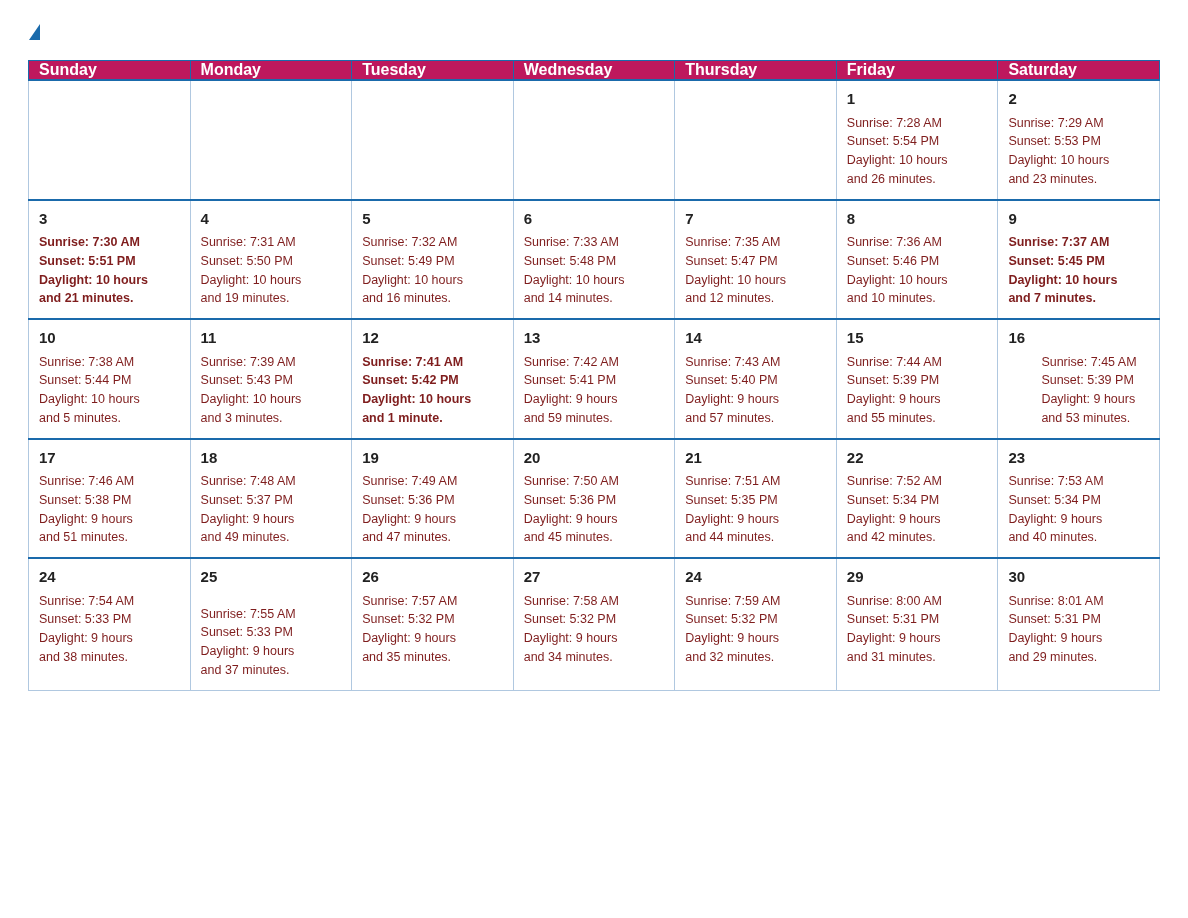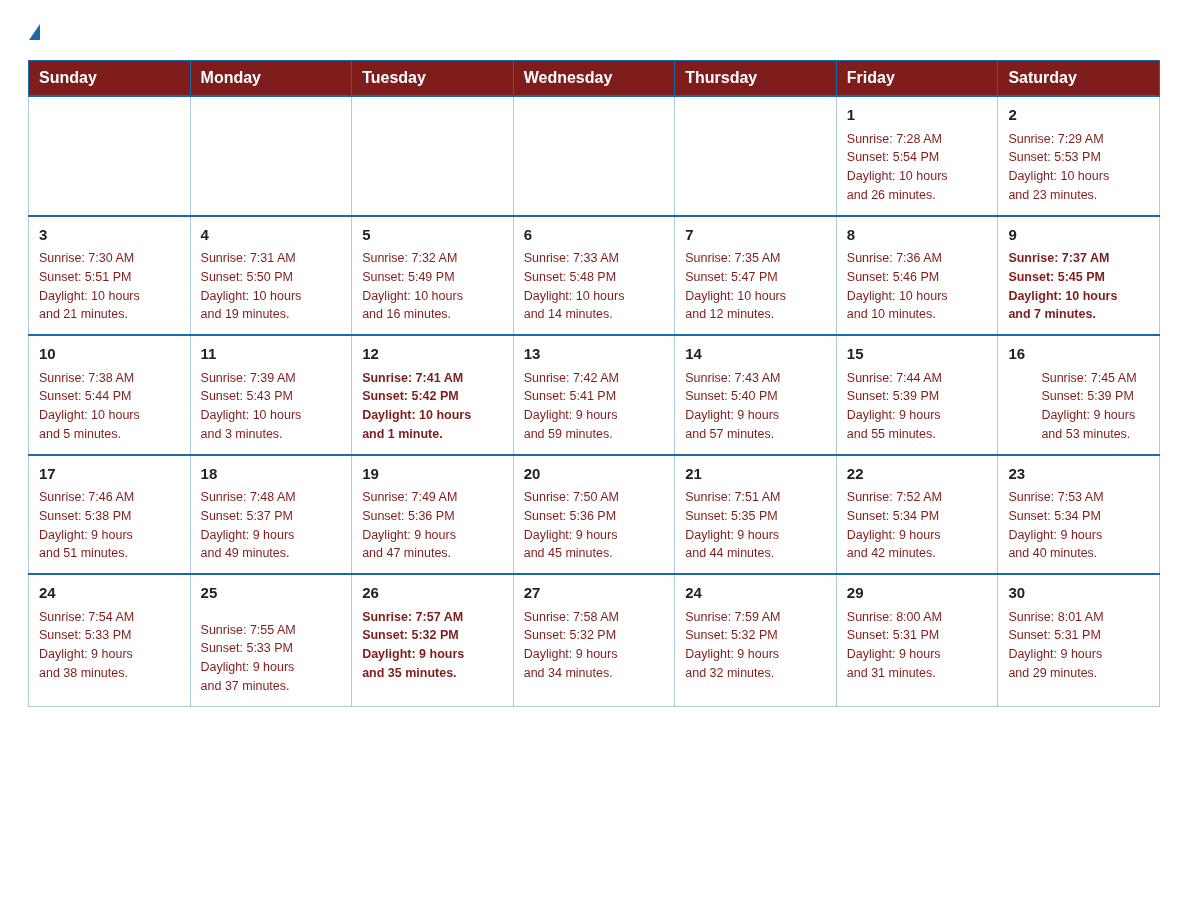--- a/index.html
+++ b/index.html
@@ -35,25 +35,25 @@
       font-size: 22px;
       color: #444;
       margin-top: 4px;
     }
     .calendar {
       width: 100%;
       border-collapse: collapse;
       border: 1.5px solid #1a6aab;
     }
     .calendar th {
-      background: #7f1d1d;
+      background: #be185d;
       color: #fff;
       font-size: 16px;
       font-weight: bold;
-      padding: 8px 10px;
+      padding: 0 10px;
       text-align: left;
       border: 1px solid #1a6aab;
     }
     .calendar td {
       vertical-align: top;
       padding: 7px 10px 10px 10px;
       border: 1px solid #b0c8e0;
       width: 14.28%;
       min-height: 90px;
       background: #fff;
@@ -128,21 +128,21 @@
           <span class="day-number">2</span>
           <div class="day-info" style="white-space: pre-line;">Sunrise: 7:29 AM
 Sunset: 5:53 PM
 Daylight: 10 hours
 and 23 minutes.</div>
         </td>
       </tr>
       <tr>
         <td>
           <span class="day-number">3</span>
-          <div class="day-info" style="white-space: pre-line;">Sunrise: 7:30 AM
+          <div class="day-info" style="white-space: pre-line; font-weight: bold;">Sunrise: 7:30 AM
 Sunset: 5:51 PM
 Daylight: 10 hours
 and 21 minutes.</div>
         </td>
         <td>
           <span class="day-number">4</span>
           <div class="day-info" style="white-space: pre-line;">Sunrise: 7:31 AM
 Sunset: 5:50 PM
 Daylight: 10 hours
 and 19 minutes.</div>
@@ -295,21 +295,21 @@
         </td>
         <td>
           <span class="day-number">25</span>
           <div class="day-info" style="white-space: pre-line; margin-top: 16px;">Sunrise: 7:55 AM
 Sunset: 5:33 PM
 Daylight: 9 hours
 and 37 minutes.</div>
         </td>
         <td>
           <span class="day-number">26</span>
-          <div class="day-info" style="white-space: pre-line; font-weight: bold;">Sunrise: 7:57 AM
+          <div class="day-info" style="white-space: pre-line;">Sunrise: 7:57 AM
 Sunset: 5:32 PM
 Daylight: 9 hours
 and 35 minutes.</div>
         </td>
         <td>
           <span class="day-number">27</span>
           <div class="day-info" style="white-space: pre-line;">Sunrise: 7:58 AM
 Sunset: 5:32 PM
 Daylight: 9 hours
 and 34 minutes.</div>

